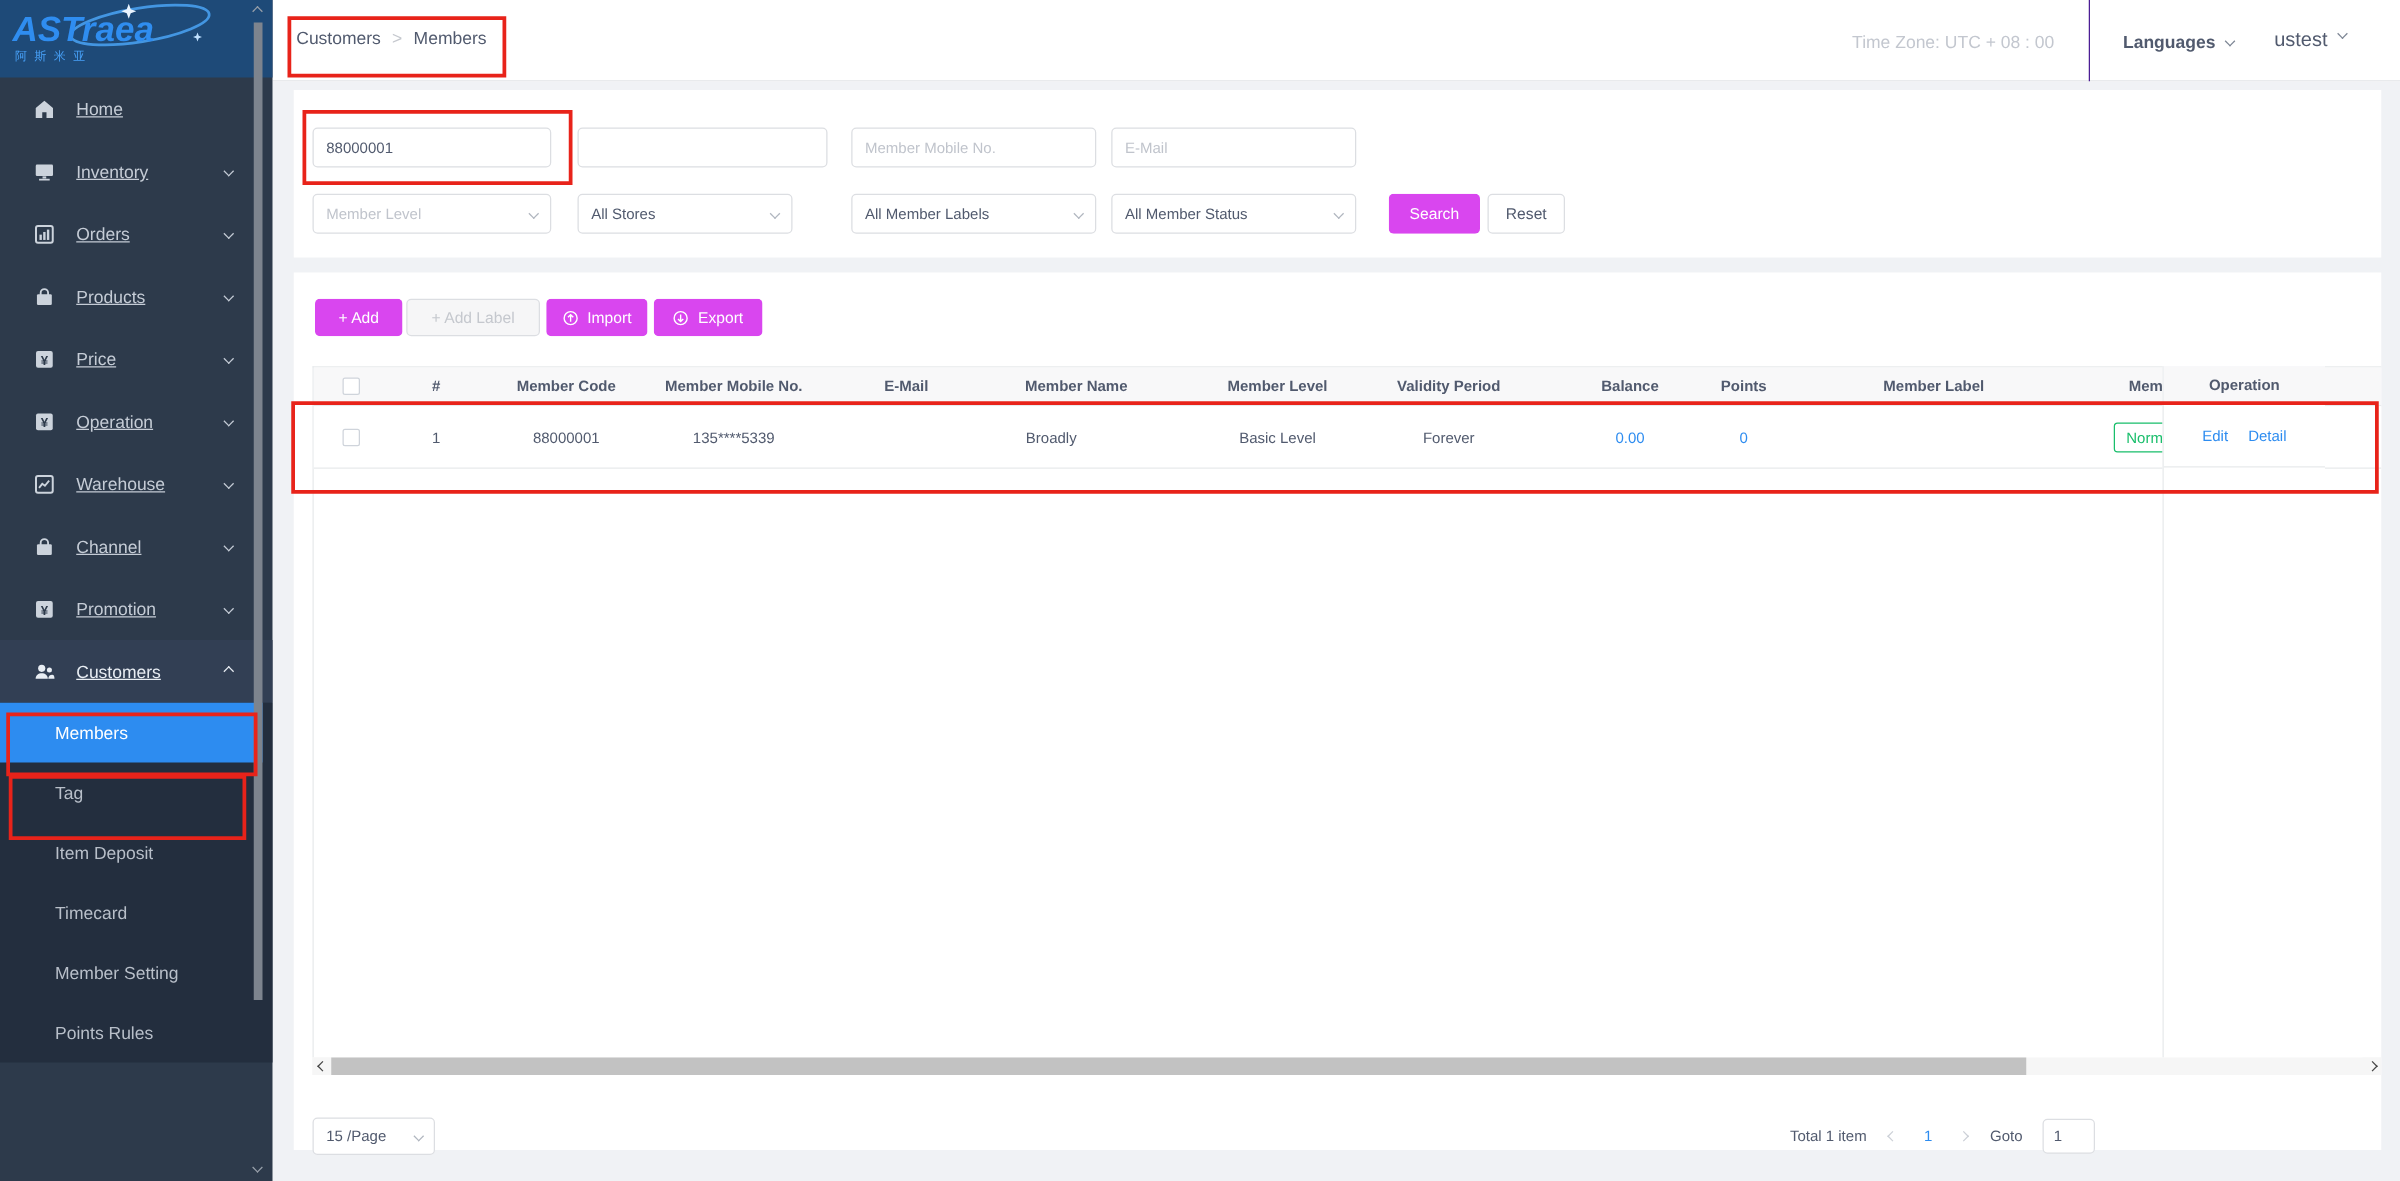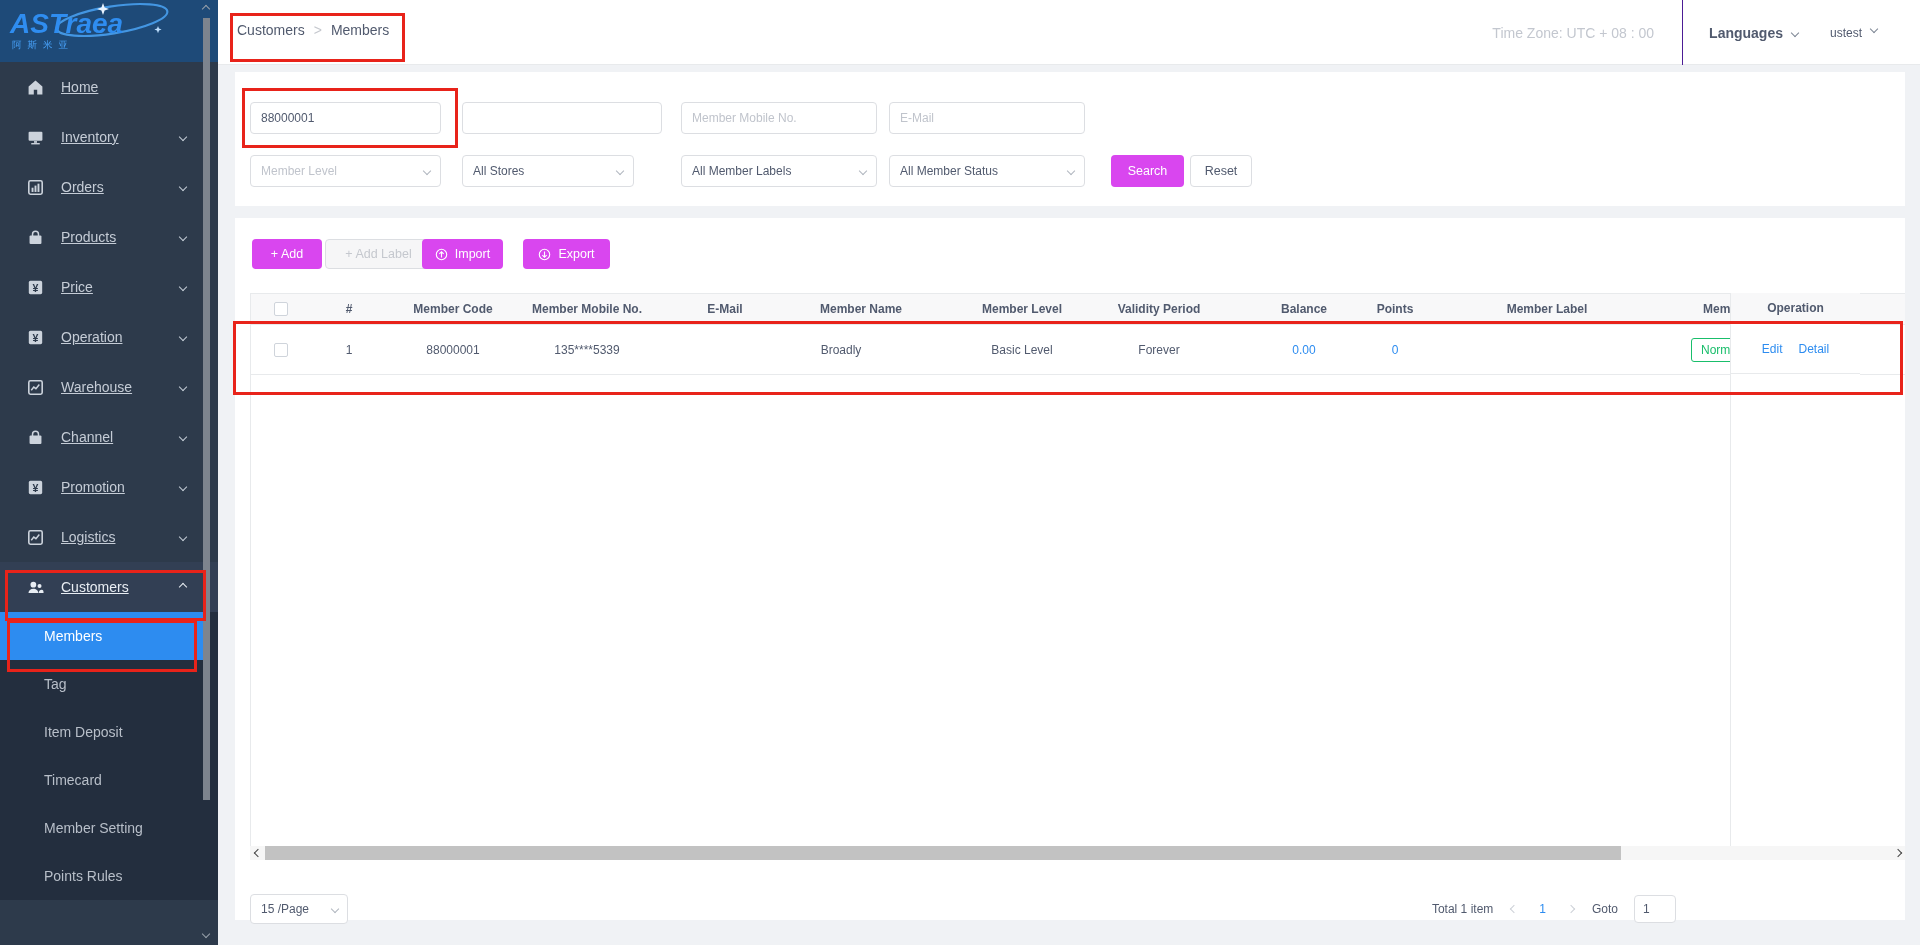--- a/index.html
+++ b/index.html
@@ -34,21 +34,21 @@
   .chev.left { transform:rotate(135deg); }
   .chev.right { transform:rotate(-45deg); }
   .chev.sm { width:6px; height:6px; border-width:1.3px; }
   
   .topbar { position:absolute; left:218px; top:0; width:1702px; height:65px; background:#fff; border-bottom:1px solid #e8eaec; }
   .breadcrumb { position:absolute; left:19px; top:22px; font-size:14px; color:#515a6e; display:flex; gap:9px; align-items:center; }
   .crumb-sep { color:#c5c8ce; }
   .top-right { position:absolute; right:0; top:0; height:65px; display:flex; align-items:center; }
   .tz { color:#c3c7cf; font-size:14px; padding-right:28px; }
   .lang-box { height:65px; display:flex; align-items:center; gap:9px; padding:0 26px 0 26px; border-left:1px solid #4c1d95; font-size:14px; color:#515a6e; cursor:pointer;font-weight:bold; }
-  .user-box { display:flex; align-items:flex-start; gap:9px; padding-right:43px; padding-left:6px; font-size:12px; color:#515a6e; cursor:pointer; }
+  .user-box { display:flex; align-items:flex-start; gap:9px; padding-right:43px; padding-left:6px; font-size:16px; color:#515a6e; cursor:pointer; }
   .dim-chev { color:#7d8694; }
   
   .card { position:absolute; background:#fff; }
   .search-card { left:235px; top:72px; width:1670px; height:134px; }
   .table-card  { left:235px; top:218px; width:1670px; height:702px; }
   
   .inp { position:absolute; height:32px; border:1px solid #dcdee2; border-radius:4px; font-size:12px; color:#515a6e; padding:0 10px; outline:none; font-family:"Liberation Sans",sans-serif; background:#fff; }
   .inp::placeholder { color:#c0c4cc; }
   .sel { position:absolute; height:32px; border:1px solid #dcdee2; border-radius:4px; font-size:12px; background:#fff; display:flex; align-items:center; padding:0 10px; cursor:pointer; color:#515a6e; }
   .sel .schev { position:absolute; right:10px; color:#b0b6bf; }
@@ -190,30 +190,20 @@
     <div class="mi">
       <span class="ic">
           <svg viewBox="0 0 16 16" width="17" height="17">
             <rect x="1.7" y="1.7" width="12.6" height="12.6" rx="1.5" fill="#ccd3dc"></rect>
             <text x="8" y="12" text-anchor="middle" font-size="10" font-weight="bold" fill="#2d3a4b">¥</text>
           </svg>
         </span>
       <span class="ml">Promotion</span>
       <span class="mchev chev down sm"></span>
     </div>
-    <div class="mi">
-      <span class="ic">
-          <svg viewBox="0 0 16 16" width="17" height="17">
-            <rect x="1.7" y="1.7" width="12.6" height="12.6" rx="1.5" fill="none" stroke="#ccd3dc" stroke-width="1.5"></rect>
-            <polyline points="4,10.6 6.4,7.6 8.4,9.1 11.6,5.2" fill="none" stroke="#ccd3dc" stroke-width="1.4"></polyline>
-          </svg>
-        </span>
-      <span class="ml">Logistics</span>
-      <span class="mchev chev down sm"></span>
-    </div>
     <div class="mi active-parent">
       <span class="ic">
           <svg viewBox="0 0 16 16" width="17" height="17">
             <circle cx="6" cy="5.3" r="2.7" fill="#e8edf3"></circle>
             <path d="M1.4 13.2c0-2.6 2.1-4.1 4.6-4.1s4.6 1.5 4.6 4.1z" fill="#e8edf3"></path>
             <circle cx="11.8" cy="6.6" r="1.9" fill="#e8edf3"></circle>
             <path d="M10.9 13.2c.1-1.9 1.1-3.1 3-3.1 1.4 0 1.7 1.6 1.7 3.1z" fill="#e8edf3"></path>
           </svg>
         </span>
       <span class="ml">Customers</span>
@@ -292,21 +282,21 @@
   </div>
 
   <div class="btn blue" style="left:876px; top:83px; width:73px;">Search</div>
   <div class="btn plain" style="left:955px; top:83px; width:62px;">Reset</div>
 </div>
 
 <div class="card table-card">
 
   <div class="btn blue" style="left:17px; top:21px; width:70px; height:30px;">+ Add</div>
   <div class="btn disabled" style="left:90px; top:21px; width:107px; height:30px;">+ Add Label</div>
-  <div class="btn blue" style="left:187px; top:21px; width:81px; height:30px;text-align:center;">
+  <div class="btn blue" style="left:202px; top:21px; width:81px; height:30px;text-align:center;">
     <span class="bico">
         <svg viewBox="0 0 14 14" width="13" height="13">
           <circle cx="7" cy="7" r="5.6" fill="none" stroke="#fff" stroke-width="1.2"></circle>
           <path d="M7 10.2V4.2 M4.7 6.3 7 4l2.3 2.3" stroke="#fff" stroke-width="1.2" fill="none"></path>
         </svg>
       </span>
     <span>Import</span>
   </div>
   <div class="btn blue" style="left:288px; top:21px; width:87px; height:30px;">
     <span class="bico">

